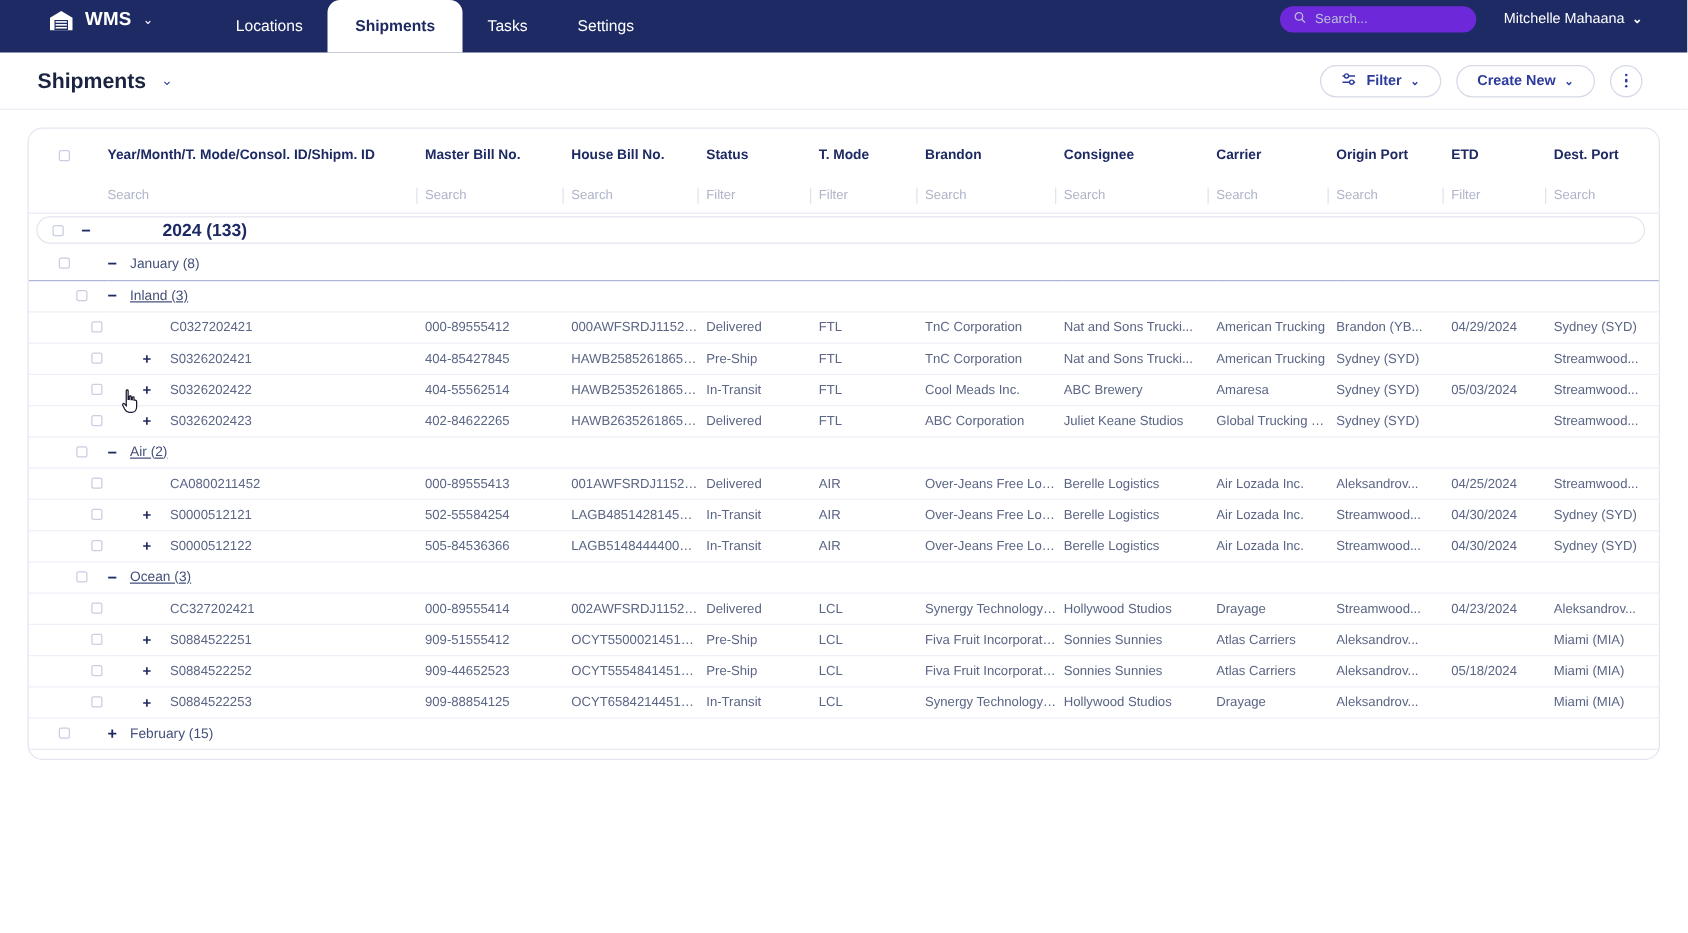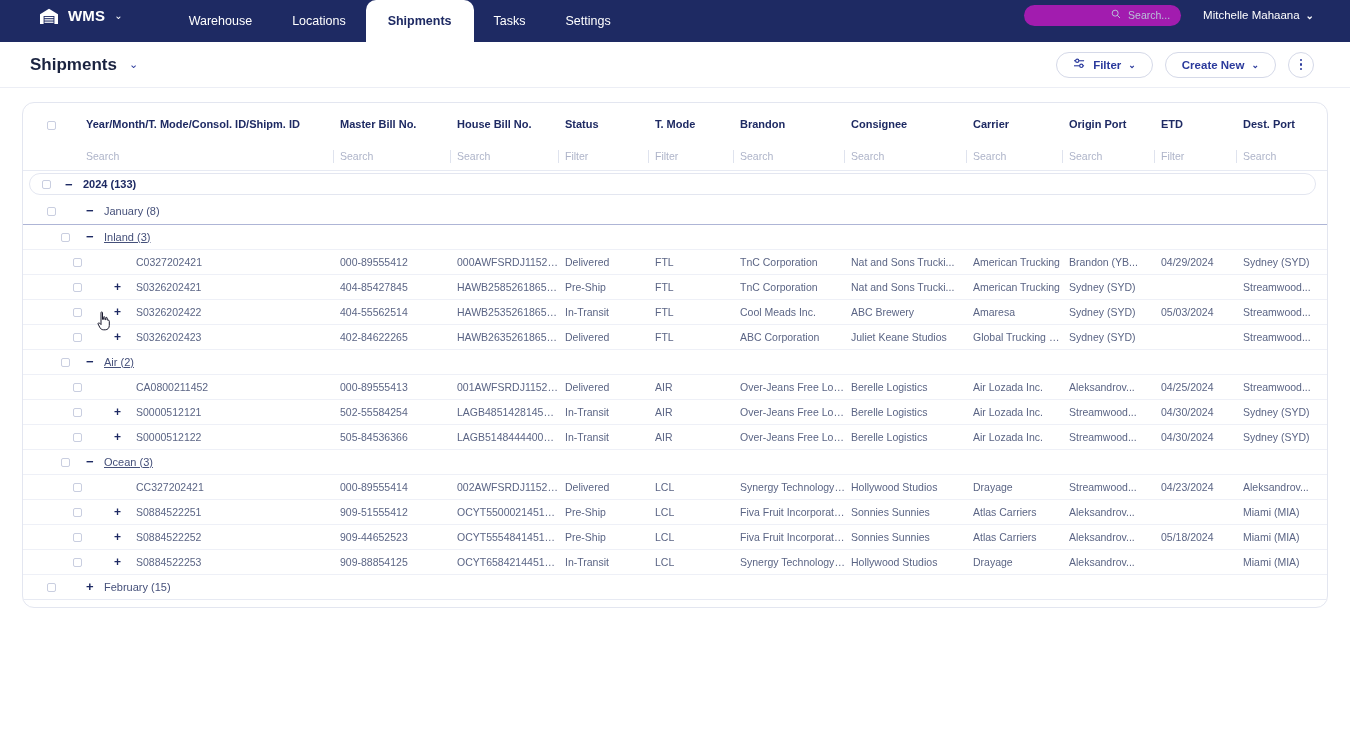--- a/index.html
+++ b/index.html
@@ -50,24 +50,23 @@
 
   .nav-right {
     margin-left: auto;
     display: flex; align-items: center; gap: 22px;
     padding: 0 36px 12px 0;
     height: 42px;
   }
   .nav-search {
     width: 157px; height: 21px;
     border-radius: 12px;
-    background: #a21caf;
+    background: #6d28d9;
     display: flex; align-items: center; gap: 7px;
     padding: 0 11px;
-    justify-content: flex-end;
   }
   .nav-search svg { width: 10px; height: 10px; flex: none; }
   .nav-search span { color: #b9c0d8; font-size: 10.5px; }
   .user {
     display: flex; align-items: center; gap: 6px;
     color: #ffffff; font-size: 11.5px; white-space: nowrap;
     cursor: pointer;
   }
   .user .caret { font-size: 10px; font-weight: bold; }
 
@@ -163,21 +162,21 @@
   tr.group td { height: 25px; }
   .grouplabel { display: flex; align-items: center; gap: 0; }
   .toggle {
     color: #1e2a63; font-size: 13px; font-weight: bold; line-height: 1;
     width: 18px; display: inline-block; cursor: pointer; user-select: none;
   }
   .gname { font-size: 11px; }
 
   tr.year-group { }
   tr.year-group td { height: 28px; }
-  tr.year-group .gname { color: #1e2a63; font-weight: bold; font-size: 11px; }
+  tr.year-group .gname { color: #1e2a63; font-weight: bold; font-size: 14px; margin-left: 47px; }
   .year-wrap {
     border: 1px solid #e3e6f0;
     border-radius: 14px;
     height: 22px;
     display: flex; align-items: center;
     margin: 0 6px 0 6px;
     padding-left: 12px;
   }
   tr.month-group td { border-bottom: 1.5px solid #aeb5d6; height: 26px; }
   tr.month-group .gname { color: #45507a; font-size: 11px; }
@@ -206,21 +205,20 @@
         <rect x="7" y="11" width="10" height="1.4" fill="#ffffff"></rect>
         <rect x="7" y="13.6" width="10" height="1.4" fill="#ffffff"></rect>
         <rect x="7" y="16.2" width="10" height="1.4" fill="#ffffff"></rect>
       </svg>
     </span>
     <span class="brand-text">WMS</span>
     <span class="brand-caret">⌄</span>
   </div>
 
   <div class="navtabs">
-    <div class="navtab">Warehouse</div>
     <div class="navtab">Locations</div>
     <div class="navtab active">Shipments</div>
     <div class="navtab">Tasks</div>
     <div class="navtab">Settings</div>
   </div>
 
   <div class="nav-right">
     <div class="nav-search">
       <span>
         <svg viewBox="0 0 12 12">

